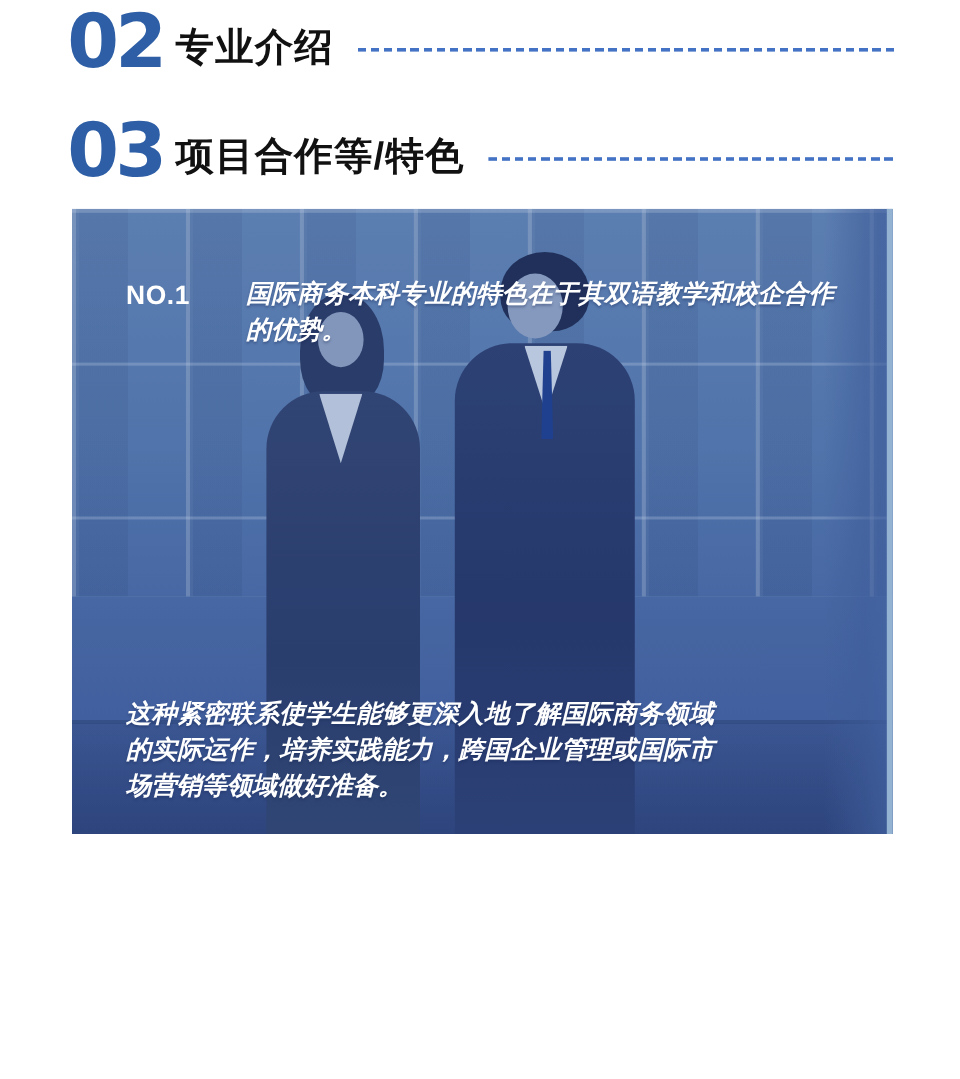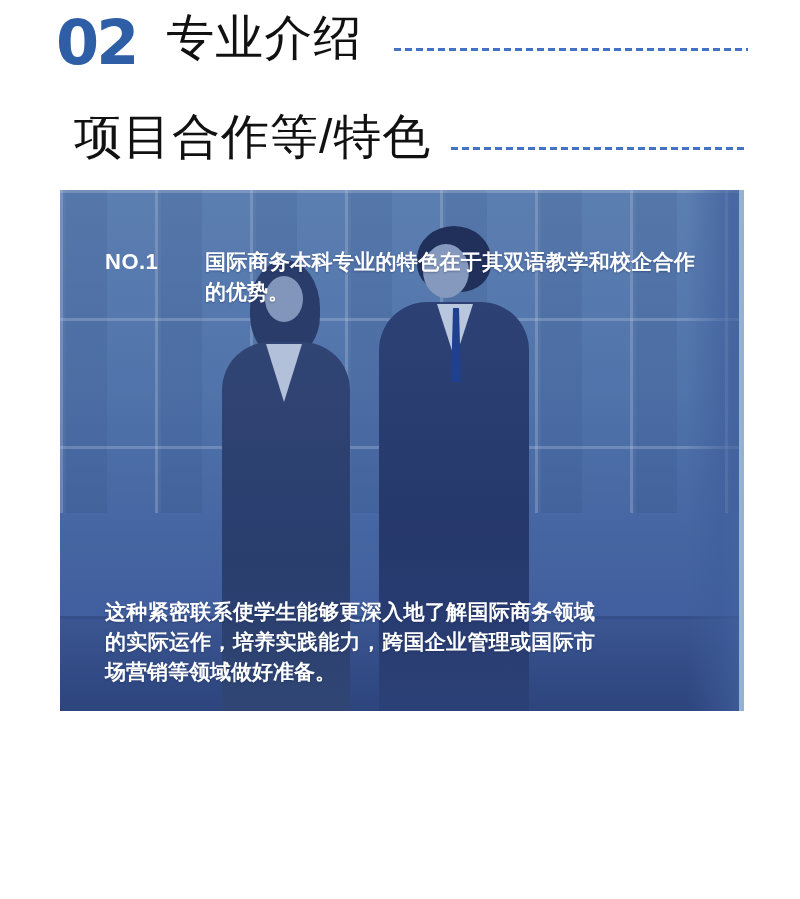--- a/index.html
+++ b/index.html
@@ -9,29 +9,29 @@
     font-family:"Liberation Sans","DejaVu Sans",sans-serif;
     overflow:hidden;
   }
   .page { position:relative; width:800px; height:899px; background:#fff; }
 
   
   .sec-header {
     display:flex; align-items:flex-end;
     padding-left:56px; padding-right:52px;
   }
-  .sec-header.first { padding-top:6px;gap:12px; }
+  .sec-header.first { padding-top:6px; }
   .sec-num {
     font-size:62px; font-weight:800; line-height:0.92;
     color:#2e5fa6; letter-spacing:-3px;
     font-family:"DejaVu Sans","Liberation Sans",sans-serif;
   }
   .sec-title {
-    font-size:48px; font-weight:400; color:#111111;
-    margin-left:18px; padding-bottom:1px; letter-spacing:1px;
+    font-size:32px; font-weight:700; color:#111111;
+    margin-left:10px; padding-bottom:1px; letter-spacing:1px;
     white-space:nowrap;
   }
   .dash-line {
     flex:1; height:3px; margin-left:20px; margin-bottom:20px;
     background:repeating-linear-gradient(90deg,#4472c4 0 7px,transparent 7px 11px);
   }
 
   
   .intro-para {
     margin:24px 52px 0 56px;
@@ -119,35 +119,37 @@
   .no-label {
     width:100px; flex-shrink:0;
     font-size:22px; font-weight:700; line-height:30px;
     letter-spacing:0.5px;
   }
   .feature-text {
     width:490px;
     font-size:21px; font-weight:700; line-height:30px;
     text-align:justify; letter-spacing:0;
     text-shadow:0 1px 2px rgba(20,35,80,0.35);
+    font-style:italic;
   }
 </style>
 </head>
 <body>
 
 <div class="page">
 
   <div class="sec-header first">
     <span class="sec-num">02</span>
     <span class="sec-title">专业介绍</span>
     <span class="dash-line"></span>
   </div>
 
 
   <div class="sec-header second">
+    <span class="sec-num">03</span>
     <span class="sec-title">项目合作等/特色</span>
     <span class="dash-line"></span>
   </div>
 
   <div class="photo-block">
     <div class="photo-base"></div>
     <div class="photo-windows"></div>
     <div class="photo-bottom-band"></div>
 
     <div class="person woman">

